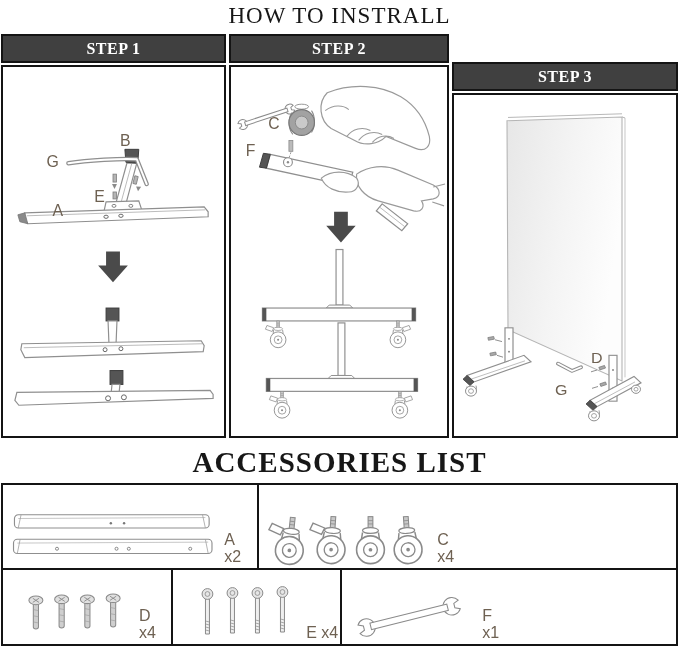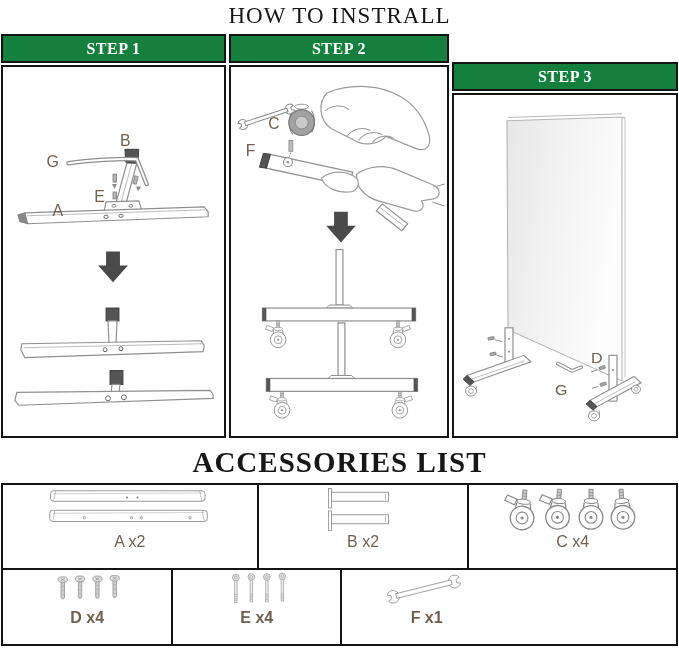--- a/index.html
+++ b/index.html
@@ -7,37 +7,37 @@
   .page-title{
     text-align:center;font-family:"Liberation Serif",serif;font-weight:normal;
     font-size:23px;letter-spacing:1px;color:#171717;margin:3px 0 5px 0;line-height:26px;
   }
   .steps-row{display:flex;gap:3px;margin:0 1px;height:404px;}
   .step-col{display:flex;flex-direction:column;flex:1;}
   .step-col.c1{flex:0 0 225px;}
   .step-col.c2{flex:0 0 220px;}
   .step-col.c3{flex:1;margin-top:28px;}
   .step-header{
-    height:25px;background:#15803d;border:2px solid #141414;
+    height:25px;background:#404040;border:2px solid #141414;
     color:#fff;font-family:"Liberation Serif",serif;font-weight:bold;font-size:16px;
     text-align:center;line-height:25px;letter-spacing:0.5px;margin-bottom:2px;
   }
   .step-box{border:2px solid #141414;background:#fff;flex:1;overflow:hidden;}
   .step-box svg{display:block;width:100%;height:100%;}
   .acc-title{
     text-align:center;font-family:"Liberation Serif",serif;font-weight:bold;
     font-size:29px;letter-spacing:1px;color:#171717;margin:11px 0 8px 0;line-height:26px;
   }
   .acc-table{margin:0 1px;border:2px solid #141414;}
   .acc-row{display:grid;}
   .acc-row.r1{grid-template-columns:38% 31.3% auto;height:83px;border-bottom:2px solid #141414;}
-  .acc-row.r2{grid-template-columns:25.3% 25.1% 25.1% auto;height:74px;font-weight:bold;}
+  .acc-row.r2{grid-template-columns:25.3% 25.1% 25.1% auto;height:74px;}
   .acc-cell{
-    display:flex;flex-direction:column;align-items:center;justify-content:flex-end;
-    padding:2px 2px 16px 2px;overflow:hidden;
+    display:flex;align-items:flex-end;justify-content:flex-end;
+    padding:2px 2px 1px 2px;overflow:hidden;
   }
   .acc-cell:not(:last-child){border-right:2px solid #141414;}
   .acc-cell svg{flex:1 1 auto;max-height:58px;}
   .acc-label{font-size:16px;color:#6e6152;margin:1px 0 2px 0;line-height:17px;}
   .ann{font-family:"Liberation Sans",sans-serif;font-size:16px;fill:#6e6152;}
   .la{stroke:#8f8f8f;fill:#fff;}
 </style>
 </head>
 <body>
 
@@ -266,31 +266,20 @@
         <line x1="16" y1="31" x2="13" y2="46" stroke="#9a9a9a" stroke-width="0.8"></line>
         <line x1="212" y1="31" x2="215" y2="46" stroke="#9a9a9a" stroke-width="0.8"></line>
         <circle cx="55" cy="41" r="1.6" fill="#fff" stroke="#777" stroke-width="0.9"></circle>
         <circle cx="118" cy="41" r="1.6" fill="#fff" stroke="#777" stroke-width="0.9"></circle>
         <circle cx="131" cy="41" r="1.6" fill="#fff" stroke="#777" stroke-width="0.9"></circle>
         <circle cx="196" cy="41" r="1.6" fill="#fff" stroke="#777" stroke-width="0.9"></circle>
       </svg>
       <div class="acc-label">A x2</div>
     </div>
 
-    <div class="acc-cell">
-      <svg viewBox="0 0 120 60">
-        <rect x="14" y="2" width="4" height="26" fill="#fff" stroke="#8f8f8f" stroke-width="1.1"></rect>
-        <rect x="18" y="7" width="76" height="12" fill="#fff" stroke="#8f8f8f" stroke-width="1.2"></rect>
-        <line x1="90" y1="8.5" x2="90" y2="17.5" stroke="#9a9a9a" stroke-width="0.9"></line>
-        <rect x="14" y="32" width="4" height="26" fill="#fff" stroke="#8f8f8f" stroke-width="1.1"></rect>
-        <rect x="18" y="37" width="76" height="12" fill="#fff" stroke="#8f8f8f" stroke-width="1.2"></rect>
-        <line x1="90" y1="38.5" x2="90" y2="47.5" stroke="#9a9a9a" stroke-width="0.9"></line>
-      </svg>
-      <div class="acc-label">B x2</div>
-    </div>
 
     <div class="acc-cell">
       <svg viewBox="0 0 200 60">
         <defs>
           <g id="castA">
             <rect x="-1.8" y="0" width="3.6" height="9" fill="#c8c8c8" stroke="#8a8a8a" stroke-width="0.8"></rect>
             <line x1="-1.8" y1="3" x2="1.8" y2="3" stroke="#8a8a8a" stroke-width="0.6"></line>
             <line x1="-1.8" y1="5.5" x2="1.8" y2="5.5" stroke="#8a8a8a" stroke-width="0.6"></line>
             <ellipse cx="0" cy="10.5" rx="6" ry="2.2" fill="#fff" stroke="#8a8a8a" stroke-width="0.9"></ellipse>
             <path d="M -6,12 C -7.5,18 -6.5,24 -3,27.5 M 6,12 C 7.5,18 6.5,24 3,27.5" fill="none" stroke="#8a8a8a" stroke-width="1.1"></path>

